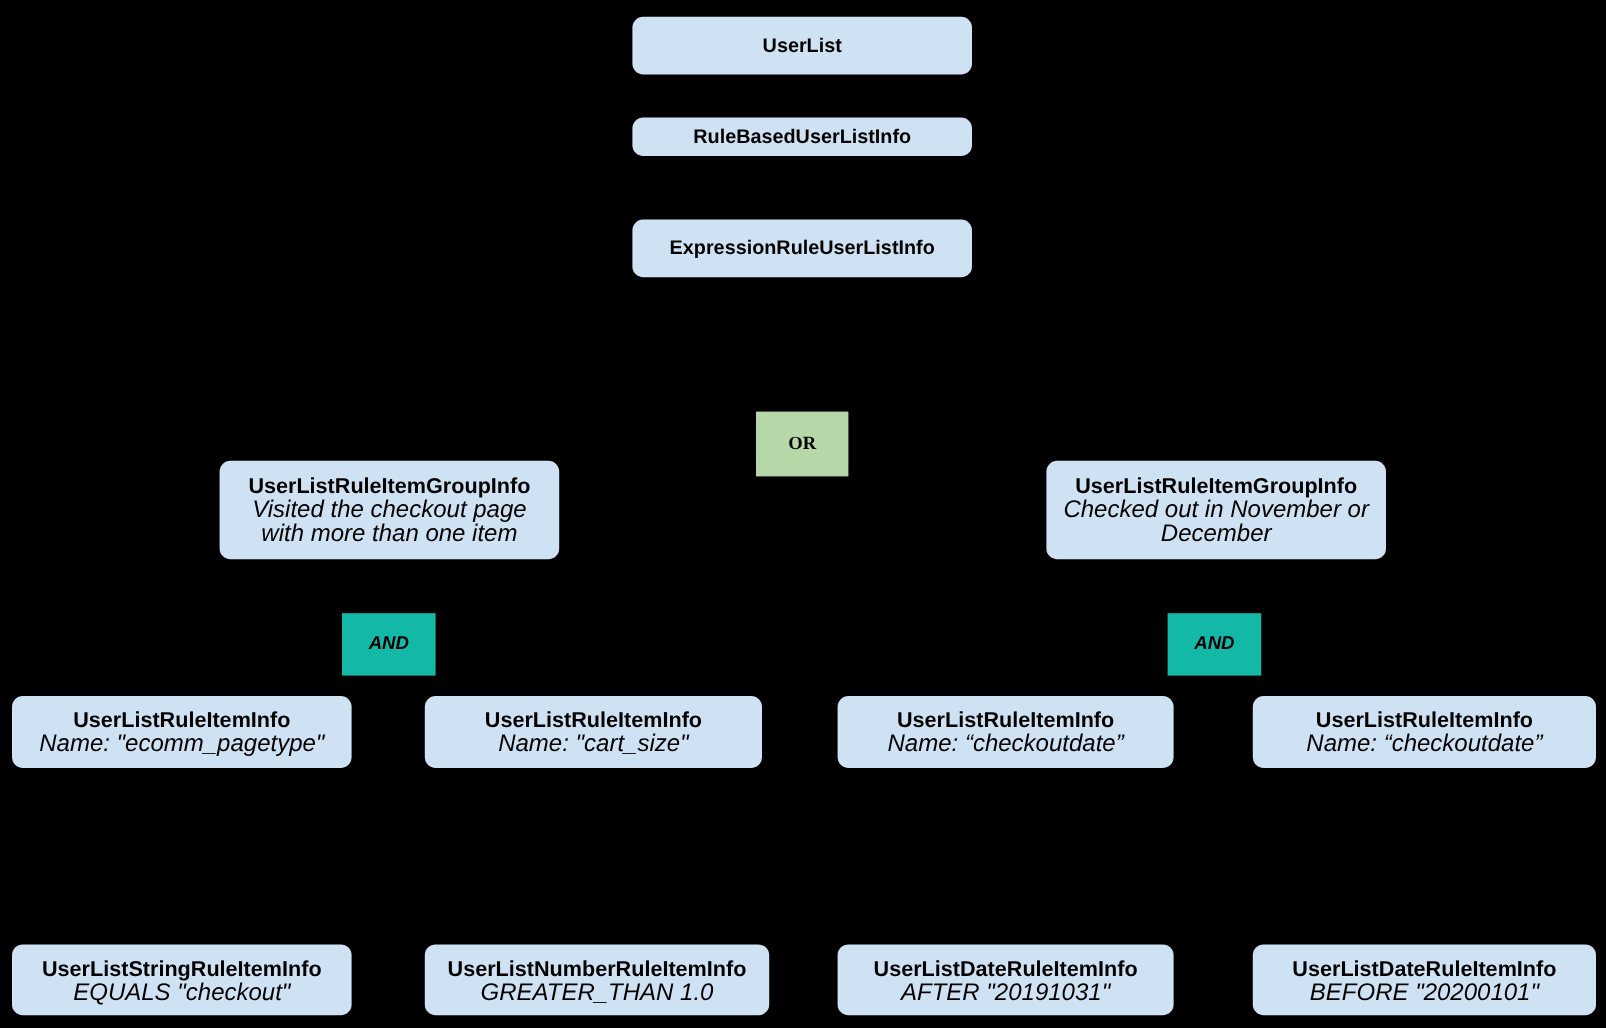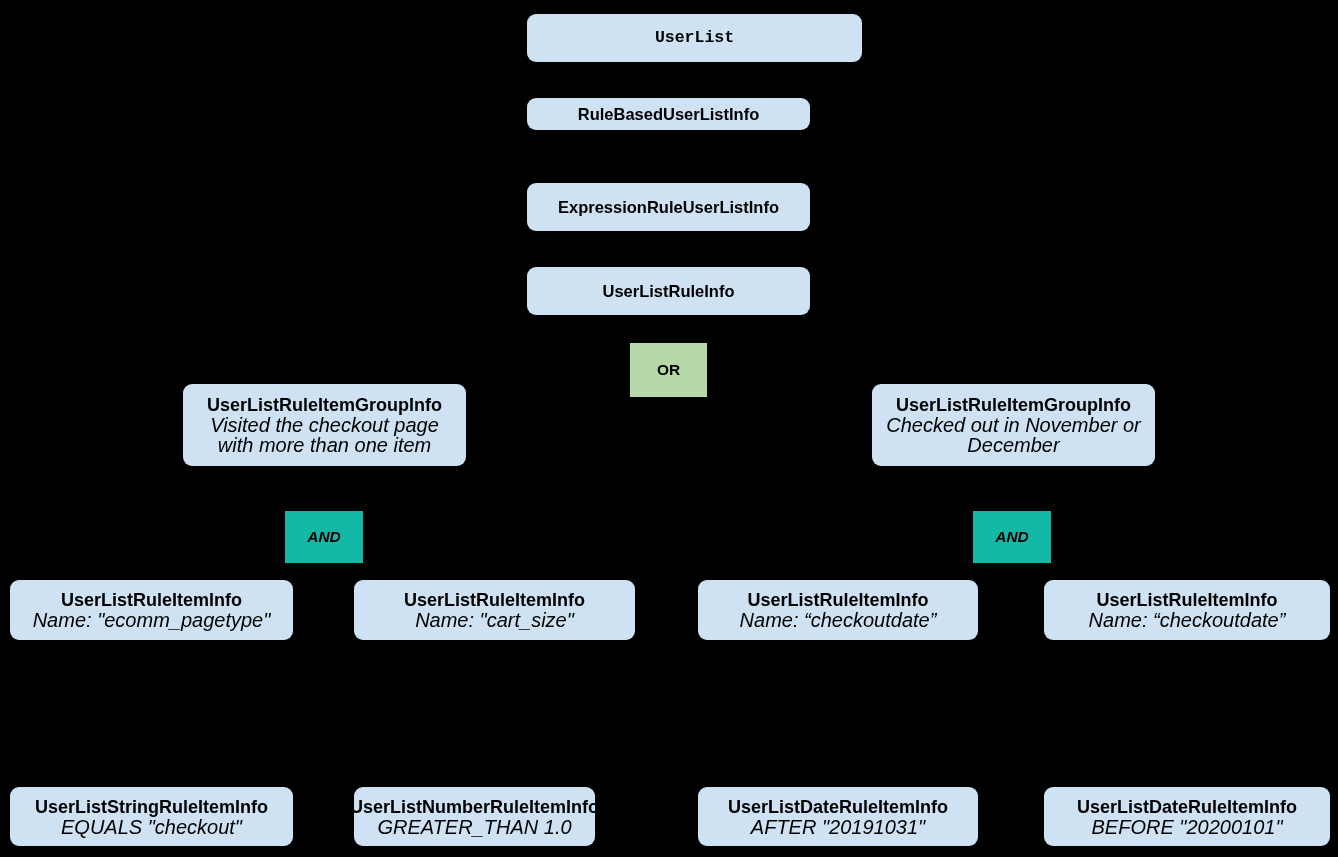--- a/index.html
+++ b/index.html
@@ -63,37 +63,34 @@
   }
   .arrowhead.right-group {
     clip-path: polygon(100% 100%, 0 0, 28% 100%);
   }
 </style>
 </head>
 <body>
 
 <div class="canvas">
 
-  <div class="node chain" style="left:527px; top:14px; width:335px; height:48px;font-family:Liberation Mono, monospace;">
+  <div class="node chain" style="left:527px; top:14px; width:283px; height:48px;">
     <div class="title">UserList</div>
   </div>
 
   <div class="node chain" style="left:527px; top:98px; width:283px; height:32px;">
     <div class="title">RuleBasedUserListInfo</div>
   </div>
 
   <div class="node chain" style="left:527px; top:183px; width:283px; height:48px;">
     <div class="title">ExpressionRuleUserListInfo</div>
   </div>
 
-  <div class="node chain" style="left:527px; top:267px; width:283px; height:48px;">
-    <div class="title">UserListRuleInfo</div>
-  </div>
 
-  <div class="op op-or" style="left:630px; top:343px; width:77px; height:54px;">
+  <div class="op op-or" style="left:630px; top:343px; width:77px; height:54px;font-family:Liberation Serif, serif;">
     <span>OR</span>
   </div>
 
   <div class="arrowhead left-group" style="left:321px; top:376px;"></div>
   <div class="arrowhead right-group" style="left:984px; top:376px;"></div>
 
   <div class="node" style="left:183px; top:384px; width:283px; height:82px;">
     <div class="title">UserListRuleItemGroupInfo</div>
     <div class="detail">Visited the checkout page with more than one item</div>
   </div>
@@ -129,21 +126,21 @@
   <div class="node" style="left:1044px; top:580px; width:286px; height:60px;">
     <div class="title">UserListRuleItemInfo</div>
     <div class="detail">Name: “checkoutdate”</div>
   </div>
 
   <div class="node" style="left:10px; top:787px; width:283px; height:59px;">
     <div class="title">UserListStringRuleItemInfo</div>
     <div class="detail">EQUALS "checkout"</div>
   </div>
 
-  <div class="node" style="left:354px; top:787px; width:241px; height:59px;">
+  <div class="node" style="left:354px; top:787px; width:287px; height:59px;">
     <div class="title">UserListNumberRuleItemInfo</div>
     <div class="detail">GREATER_THAN 1.0</div>
   </div>
 
   <div class="node" style="left:698px; top:787px; width:280px; height:59px;">
     <div class="title">UserListDateRuleItemInfo</div>
     <div class="detail">AFTER "20191031"</div>
   </div>
 
   <div class="node" style="left:1044px; top:787px; width:286px; height:59px;">

